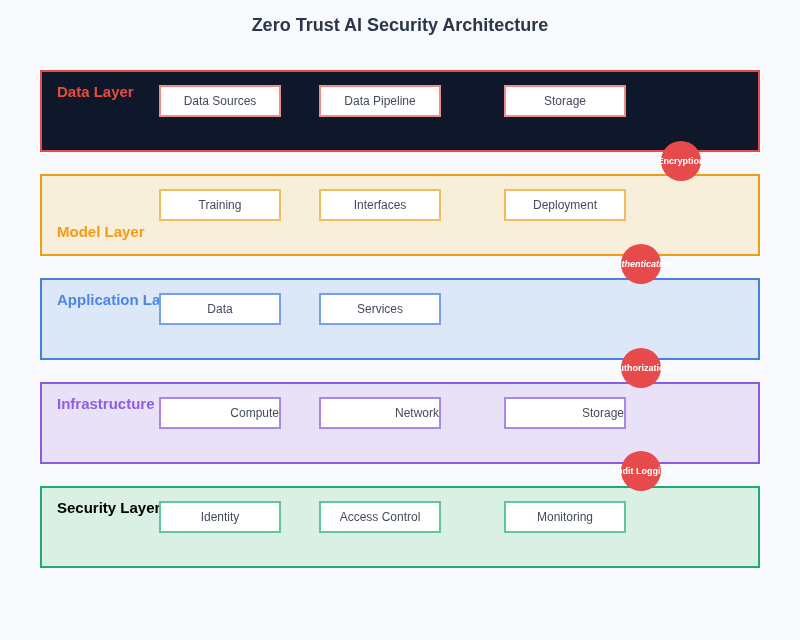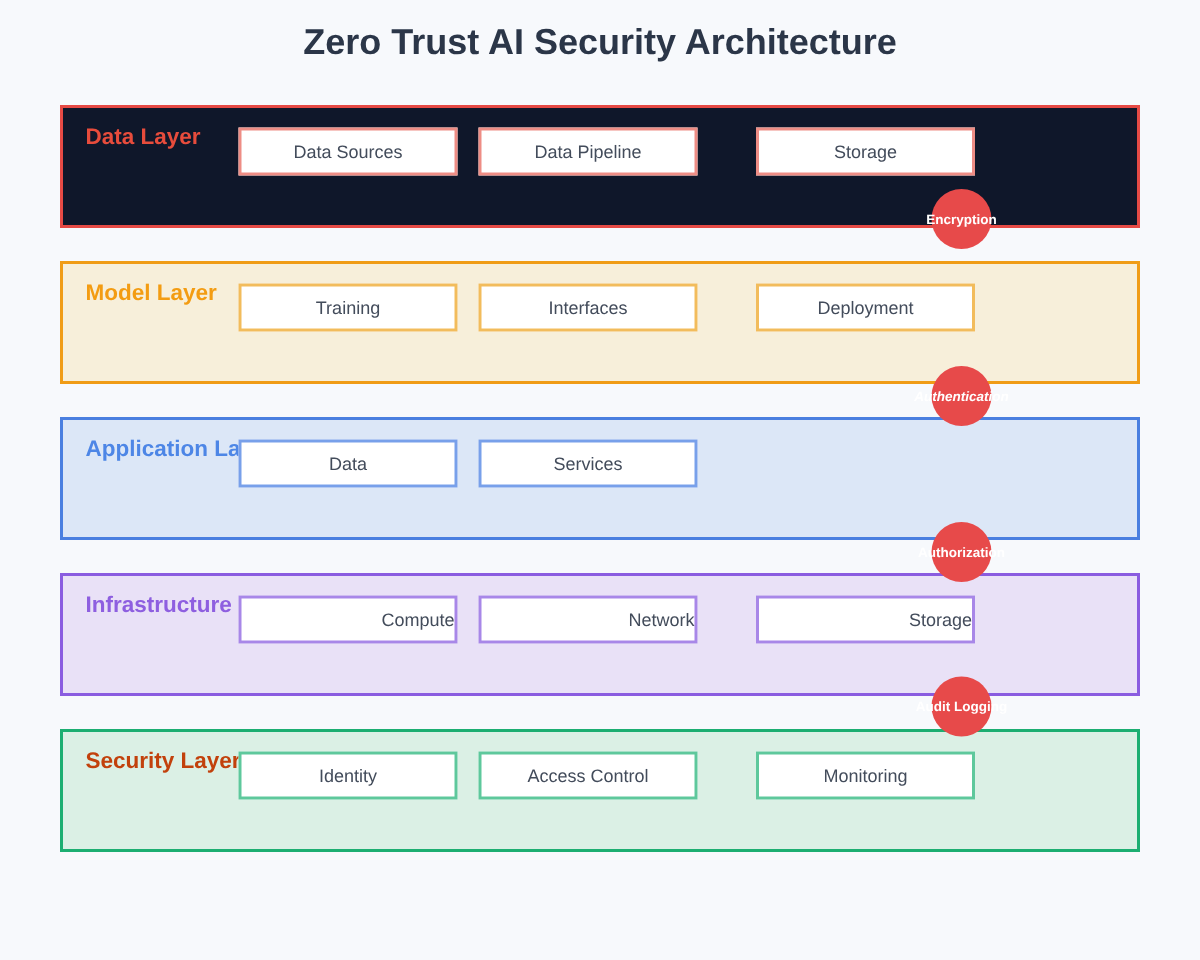--- a/index.html
+++ b/index.html
@@ -6,69 +6,69 @@
   body{
     width:800px;height:640px;
     background:#f7f9fc;
     font-family:"Liberation Sans", sans-serif;
     position:relative;
     overflow:hidden;
   }
   .stage{position:absolute;inset:0;width:800px;height:640px;}
   .diagram-title{
     position:absolute;top:15px;left:0;width:800px;
-    text-align:center;font-size:24px;font-weight:bold;color:#2b3648;
+    text-align:center;font-size:18px;font-weight:bold;color:#2b3648;
   }
   .layer{
     position:absolute;left:40px;width:720px;height:82px;
     border:2px solid;box-sizing:border-box;
   }
   .layer-label{
     position:absolute;left:15px;top:11px;
     font-size:15px;font-weight:bold;white-space:nowrap;
     z-index:1;
   }
   .node{
-    position:absolute;top:13px;width:146px;height:32px;
+    position:absolute;top:13px;width:122px;height:32px;
     background:#ffffff;border:2px solid;box-sizing:border-box;
     display:flex;align-items:center;justify-content:center;
     z-index:2;
   }
   .node span{font-size:12px;color:#434c5b;white-space:nowrap;}
   .node.p1{left:117px;}
   .node.p2{left:277px;}
   .node.p3{left:462px;}
 
   
   .l0{top:70px;  background:#0f172a;border-color:#e64a45;}
   .l0 .layer-label{color:#e74c3c;}
   .l0 .node{border-color:#ee8d85;}
   .l1{top:174px; background:#f7efda;border-color:#f09c16;}
-  .l1 .layer-label{color:#f39c12;}
+  .l1 .layer-label{color:#f39c12;margin-top:36px;}
   .l1 .node{border-color:#f2bc5c;}
   .l2{top:278px; background:#dce7f7;border-color:#4a7fe0;}
   .l2 .layer-label{color:#4d86e6;}
   .l2 .node{border-color:#78a0ea;}
   .l3{top:382px; background:#e9e1f7;border-color:#8a5ce0;}
   .l3 .layer-label{color:#8e5fe0;}
   .l3 .node{border-color:#a887e8;justify-content:flex-end;}
   .l4{top:486px; background:#dbf0e5;border-color:#1cae71;}
-  .l4 .layer-label{color:#c2410c;}
+  .l4 .layer-label{color:#000000;}
   .l4 .node{border-color:#5ec89c;}
 
   .badge{
     position:absolute;left:621px;width:40px;height:40px;
     background:#e74a4a;border-radius:50%;
     display:flex;align-items:center;justify-content:center;
     z-index:5;
   }
   .badge span{
     font-size:9px;font-weight:bold;color:#ffffff;white-space:nowrap;
   }
-  .b0{top:126px;}
+  .b0{top:141px;margin-left:40px;}
   .b1{top:244px;font-style:italic;}
   .b2{top:348px;}
   .b3{top:451px;justify-content:center;}
 </style>
 </head>
 <body>
 
 <div class="stage">
 
   <div class="diagram-title">Zero Trust AI Security Architecture</div>

